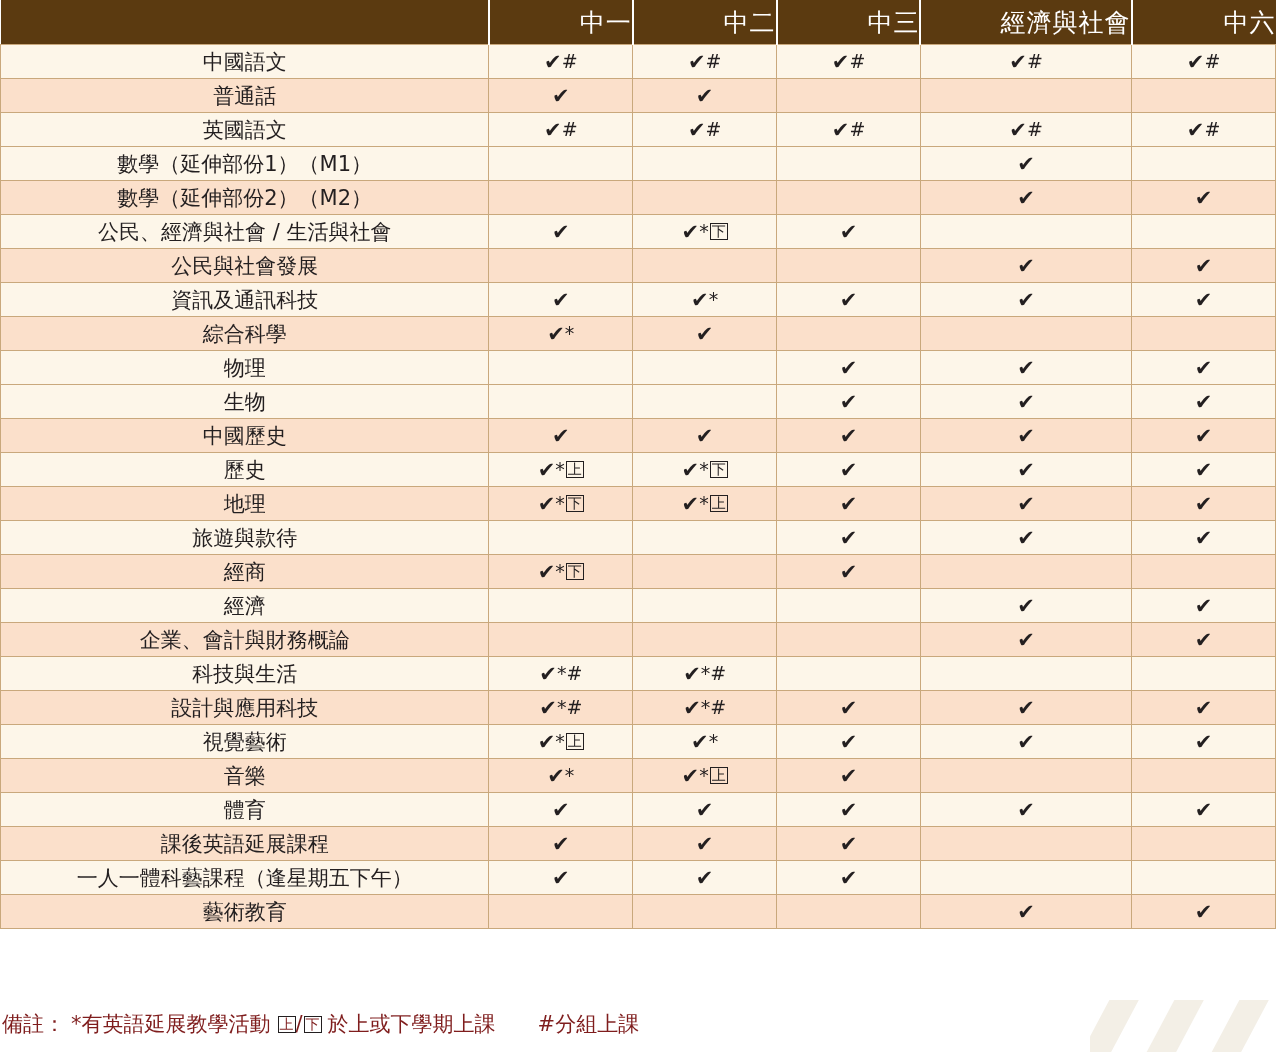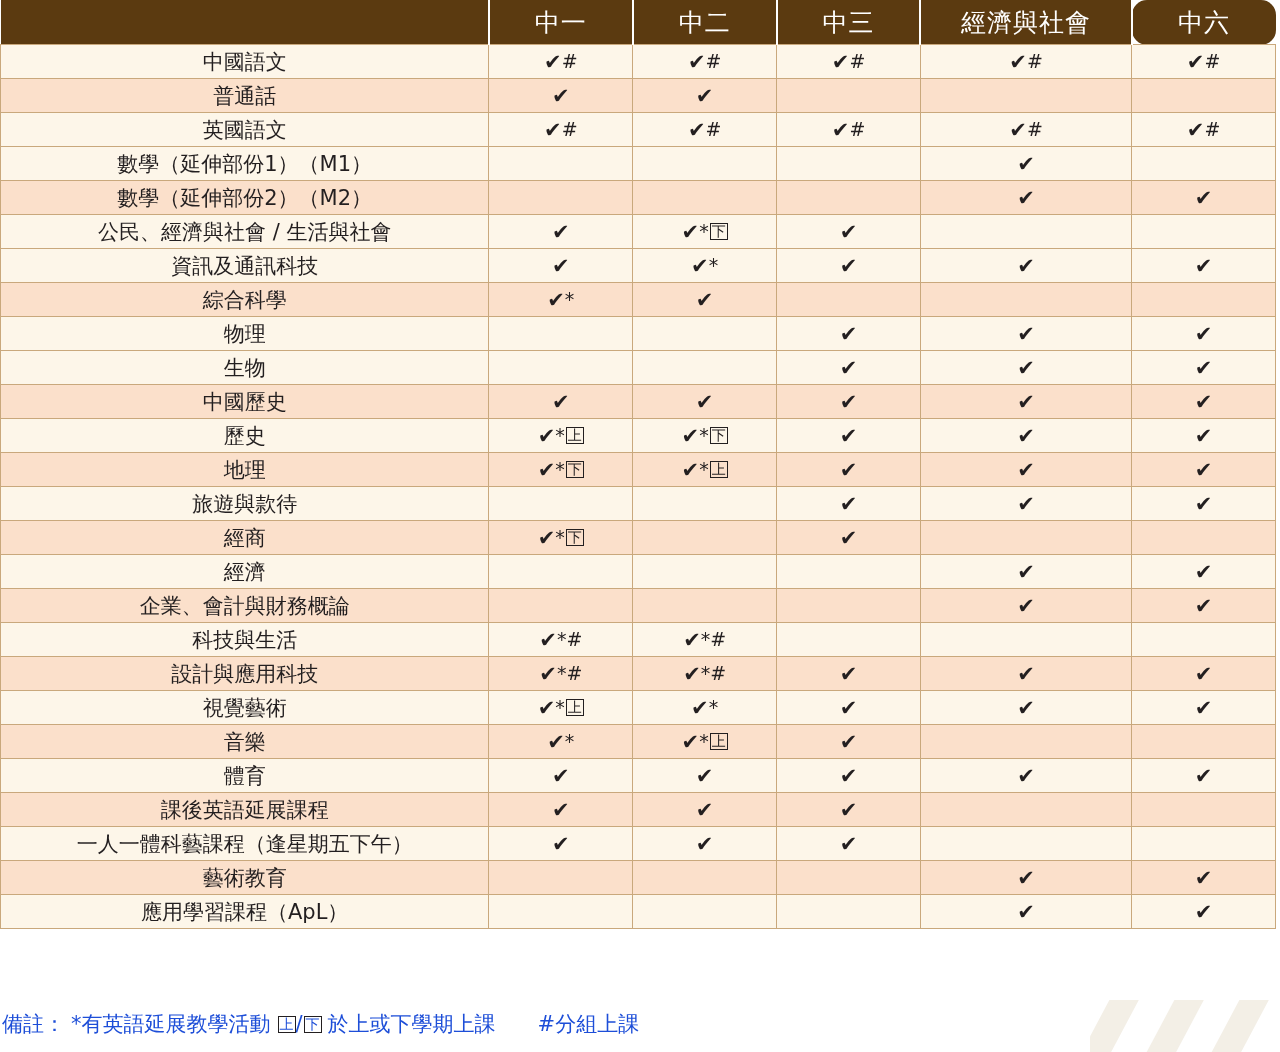--- a/index.html
+++ b/index.html
@@ -32,29 +32,29 @@
   table.curriculum col.yr45 { width: 201px; }
   table.curriculum col.yr6 { width: 137px; }
 
   thead th {
     background: #5b3a10;
     color: #ffffff;
     font-size: 25px;
     font-weight: normal;
     height: 44px;
     border-right: 2px solid #ffffff;
-    text-align: center;
+    text-align: right;
     letter-spacing: 1px;
     padding: 0;
   }
   thead th.corner {
     background: #5b3a10;
     border-right: 2px solid #ffffff;
   }
-  thead th:last-child { border-right: none; border-radius: 15px; }
+  thead th:last-child { border-right: none; }
 
   tbody td {
     height: 33px;
     font-size: 21px;
     color: #231f20;
     text-align: center;
     border-bottom: 1px solid #c9a87c;
     border-right: 1px solid #c9a87c;
     padding: 0 2px;
     white-space: nowrap;
@@ -96,21 +96,21 @@
     padding: 0 1px;
     position: relative;
     top: -2px;
     margin-left: 1px;
   }
   .footnote {
     position: absolute;
     left: 2px;
     top: 1010px;
     font-size: 21px;
-    color: #1d4ed8;
+    color: #7f1d1d;
     white-space: nowrap;
   }
   .footnote .fn-seg { margin-right: 6px; }
   .footnote .fn-gap { display: inline-block; width: 36px; }
   .corner-deco {
     position: absolute;
     right: 0;
     bottom: 0;
     width: 190px;
     height: 52px;
@@ -195,20 +195,28 @@
           <td class="mark"><span class="tick">✔</span></td>
         </tr>
         <tr class="even">
           <td class="subject">公民、經濟與社會 / 生活與社會</td>
           <td class="mark"><span class="tick">✔</span></td>
           <td class="mark"><span class="tick">✔</span><span class="star">*</span><span class="boxch">下</span></td>
           <td class="mark"><span class="tick">✔</span></td>
           <td class="mark"></td>
           <td class="mark"></td>
         </tr>
+        <tr class="odd">
+          <td class="subject">公民與社會發展</td>
+          <td class="mark"></td>
+          <td class="mark"></td>
+          <td class="mark"></td>
+          <td class="mark"><span class="tick">✔</span></td>
+          <td class="mark"><span class="tick">✔</span></td>
+        </tr>
         <tr class="even">
           <td class="subject">資訊及通訊科技</td>
           <td class="mark"><span class="tick">✔</span></td>
           <td class="mark"><span class="tick">✔</span><span class="star">*</span></td>
           <td class="mark"><span class="tick">✔</span></td>
           <td class="mark"><span class="tick">✔</span></td>
           <td class="mark"><span class="tick">✔</span></td>
         </tr>
         <tr class="odd">
           <td class="subject">綜合科學</td>
@@ -341,28 +349,20 @@
         <tr class="even">
           <td class="subject">一人一體科藝課程（逢星期五下午）</td>
           <td class="mark"><span class="tick">✔</span></td>
           <td class="mark"><span class="tick">✔</span></td>
           <td class="mark"><span class="tick">✔</span></td>
           <td class="mark"></td>
           <td class="mark"></td>
         </tr>
         <tr class="odd">
           <td class="subject">藝術教育</td>
-          <td class="mark"></td>
-          <td class="mark"></td>
-          <td class="mark"></td>
-          <td class="mark"><span class="tick">✔</span></td>
-          <td class="mark"><span class="tick">✔</span></td>
-        </tr>
-        <tr class="even">
-          <td class="subject">應用學習課程（ApL）</td>
           <td class="mark"></td>
           <td class="mark"></td>
           <td class="mark"></td>
           <td class="mark"><span class="tick">✔</span></td>
           <td class="mark"><span class="tick">✔</span></td>
         </tr>
       </tbody>
   </table>
 
   <div class="footnote">

